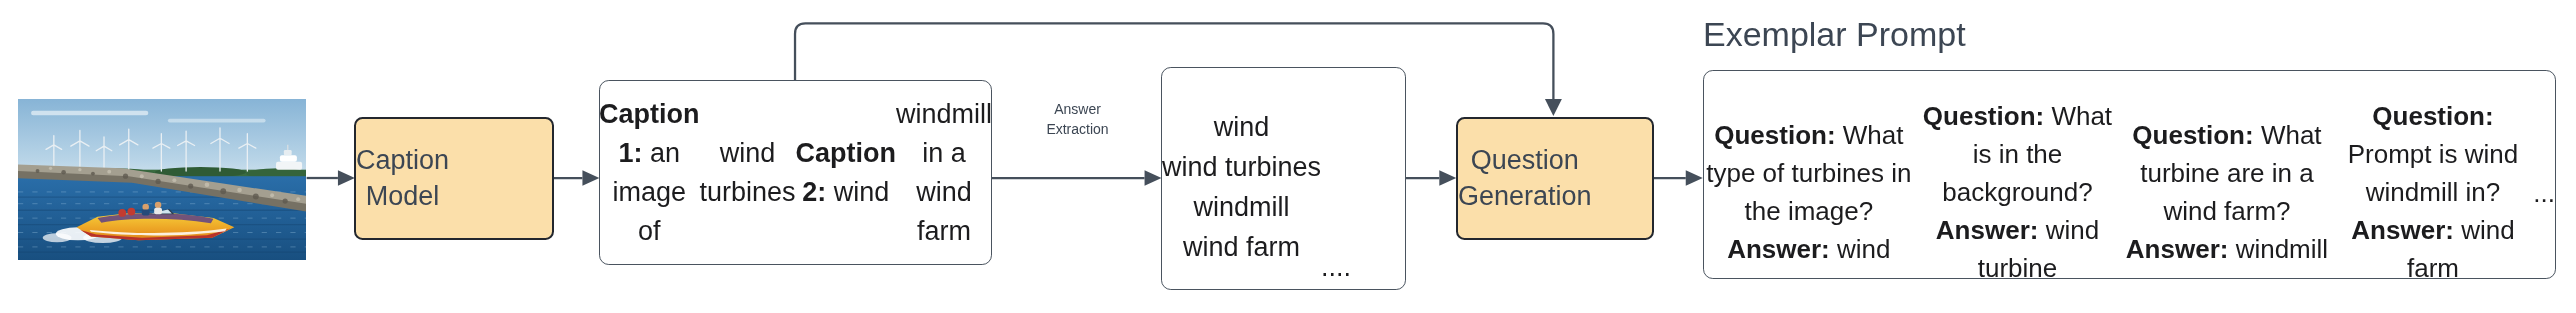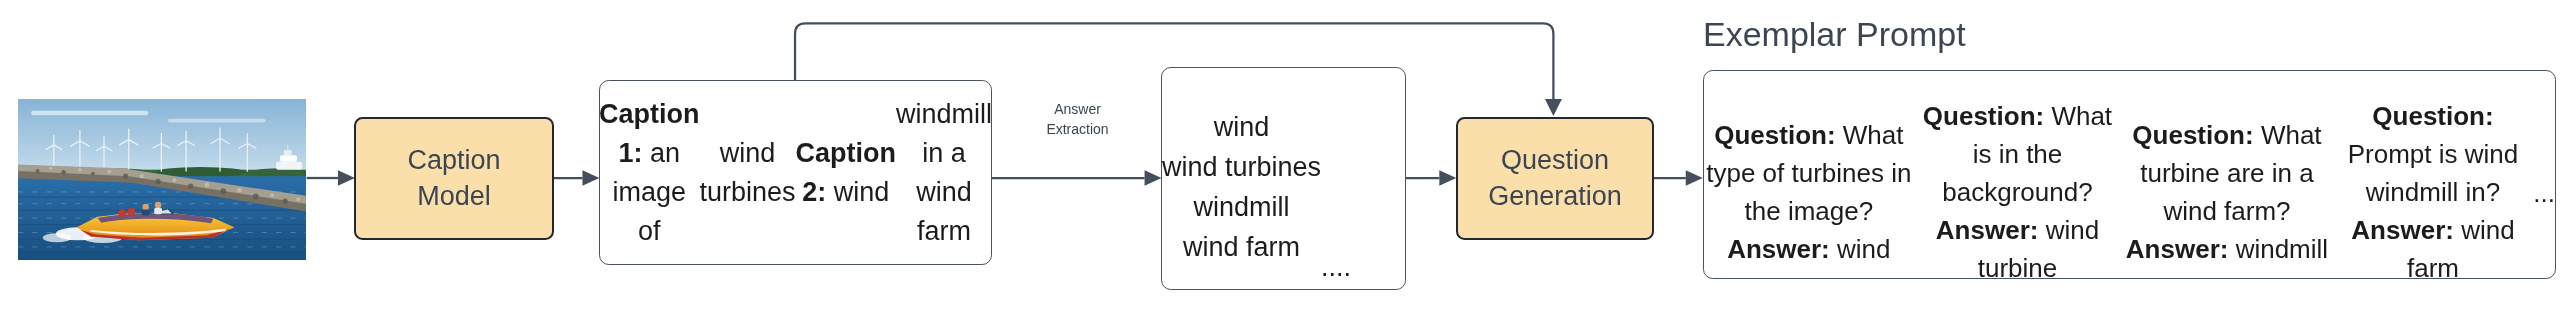--- a/index.html
+++ b/index.html
@@ -10,21 +10,21 @@
   }
   .abs{position:absolute;}
   
   #connectors{position:absolute;left:0;top:0;width:2576px;height:313px;}
   
   .photo{left:17.6px;top:99px;width:288px;height:161px;}
   .photo svg{display:block;width:100%;height:100%;}
   
   .proc{
     background:#fbdfaa;border:2px solid #23272e;border-radius:8.5px;
-    display:flex;align-items:center;justify-content:center;text-align:center;
+    display:flex;align-items:center;justify-content:flex-start;text-align:center;
     color:#3c4653;font-size:27px;line-height:1.32;
   }
   .proc.caption-model{left:354px;top:117px;width:196px;height:119px;}
   .proc.question-generation{left:1456px;top:117px;width:194px;height:119px;}
   
   .databox{
     background:#ffffff;border:1.6px solid #4a545f;border-radius:9.8px;
     display:flex;flex-direction:row;align-items:center;justify-content:center;
     text-align:center;color:#1c1c1e;
   }

